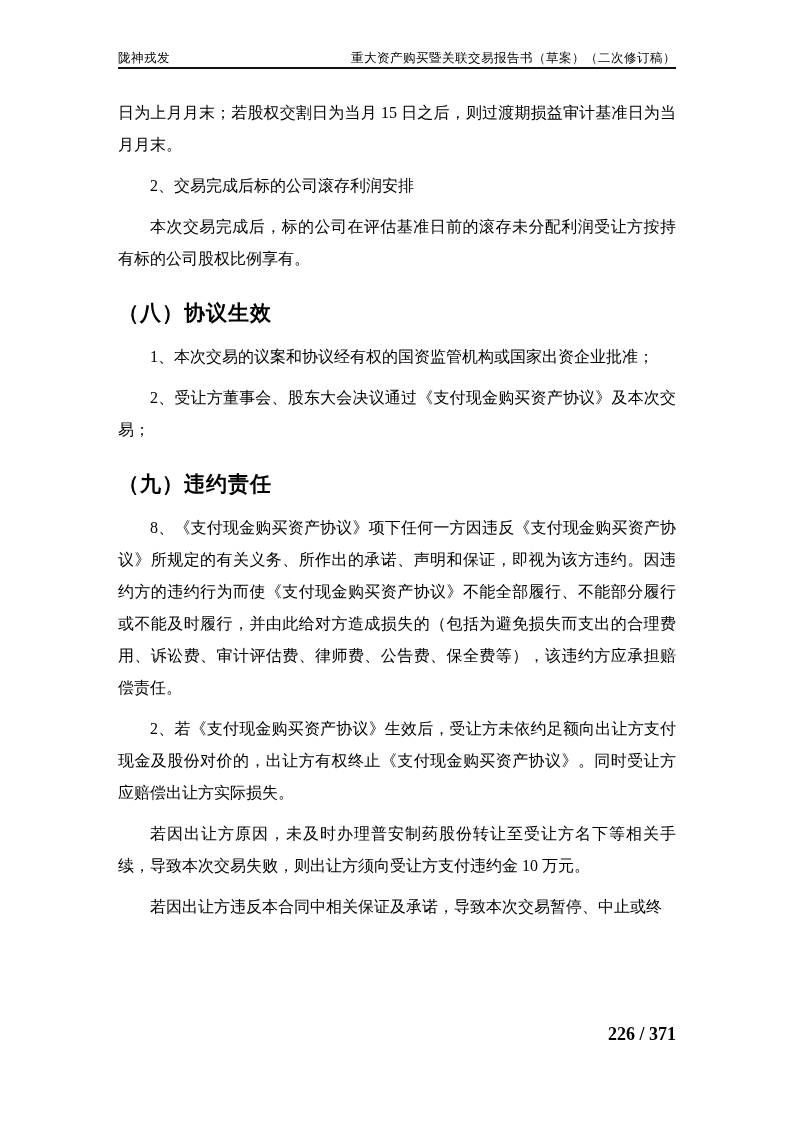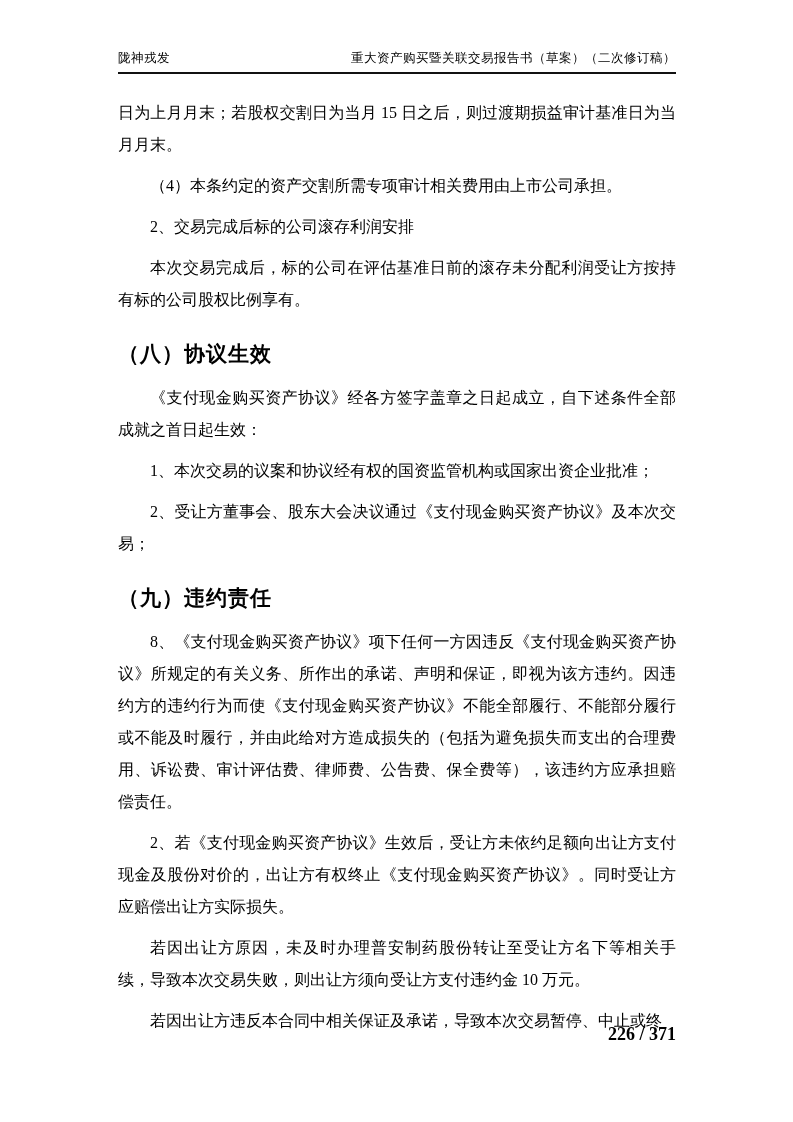--- a/index.html
+++ b/index.html
@@ -19,21 +19,20 @@
   }
   .page-header {
     position: absolute;
     top: 50px;
     left: 118px;
     width: 558px;
     display: flex;
     justify-content: space-between;
     align-items: flex-end;
     font-size: 12.5px;
-    padding-bottom: 5px;
     border-bottom: 2px solid #111111;
     letter-spacing: 0.5px;
   }
   .doc-body {
     position: absolute;
     top: 88px;
     left: 118px;
     width: 558px;
     font-size: 16px;
     line-height: 32px;
@@ -70,25 +69,23 @@
 
 <div class="page">
 
   <div class="page-header">
     <span>陇神戎发</span>
     <span>重大资产购买暨关联交易报告书（草案）（二次修订稿）</span>
   </div>
 
   <div class="doc-body">
     <p class="no-indent">日为上月月末；若股权交割日为当月 15 日之后，则过渡期损益审计基准日为当月月末。</p>
-    <p>（4）本条约定的资产交割所需专项审计相关费用由上市公司承担。</p>
     <p>2、交易完成后标的公司滚存利润安排</p>
     <p>本次交易完成后，标的公司在评估基准日前的滚存未分配利润受让方按持有标的公司股权比例享有。</p>
     <h2>（八）协议生效</h2>
-    <p>《支付现金购买资产协议》经各方签字盖章之日起成立，自下述条件全部成就之首日起生效：</p>
     <p>1、本次交易的议案和协议经有权的国资监管机构或国家出资企业批准；</p>
     <p>2、受让方董事会、股东大会决议通过《支付现金购买资产协议》及本次交易；</p>
     <h2>（九）违约责任</h2>
     <p>8、《支付现金购买资产协议》项下任何一方因违反《支付现金购买资产协议》所规定的有关义务、所作出的承诺、声明和保证，即视为该方违约。因违约方的违约行为而使《支付现金购买资产协议》不能全部履行、不能部分履行或不能及时履行，并由此给对方造成损失的（包括为避免损失而支出的合理费用、诉讼费、审计评估费、律师费、公告费、保全费等），该违约方应承担赔偿责任。</p>
     <p>2、若《支付现金购买资产协议》生效后，受让方未依约足额向出让方支付现金及股份对价的，出让方有权终止《支付现金购买资产协议》。同时受让方应赔偿出让方实际损失。</p>
     <p>若因出让方原因，未及时办理普安制药股份转让至受让方名下等相关手续，导致本次交易失败，则出让方须向受让方支付违约金 10 万元。</p>
     <p>若因出让方违反本合同中相关保证及承诺，导致本次交易暂停、中止或终</p>
   </div>
 
   <div class="page-footer">

